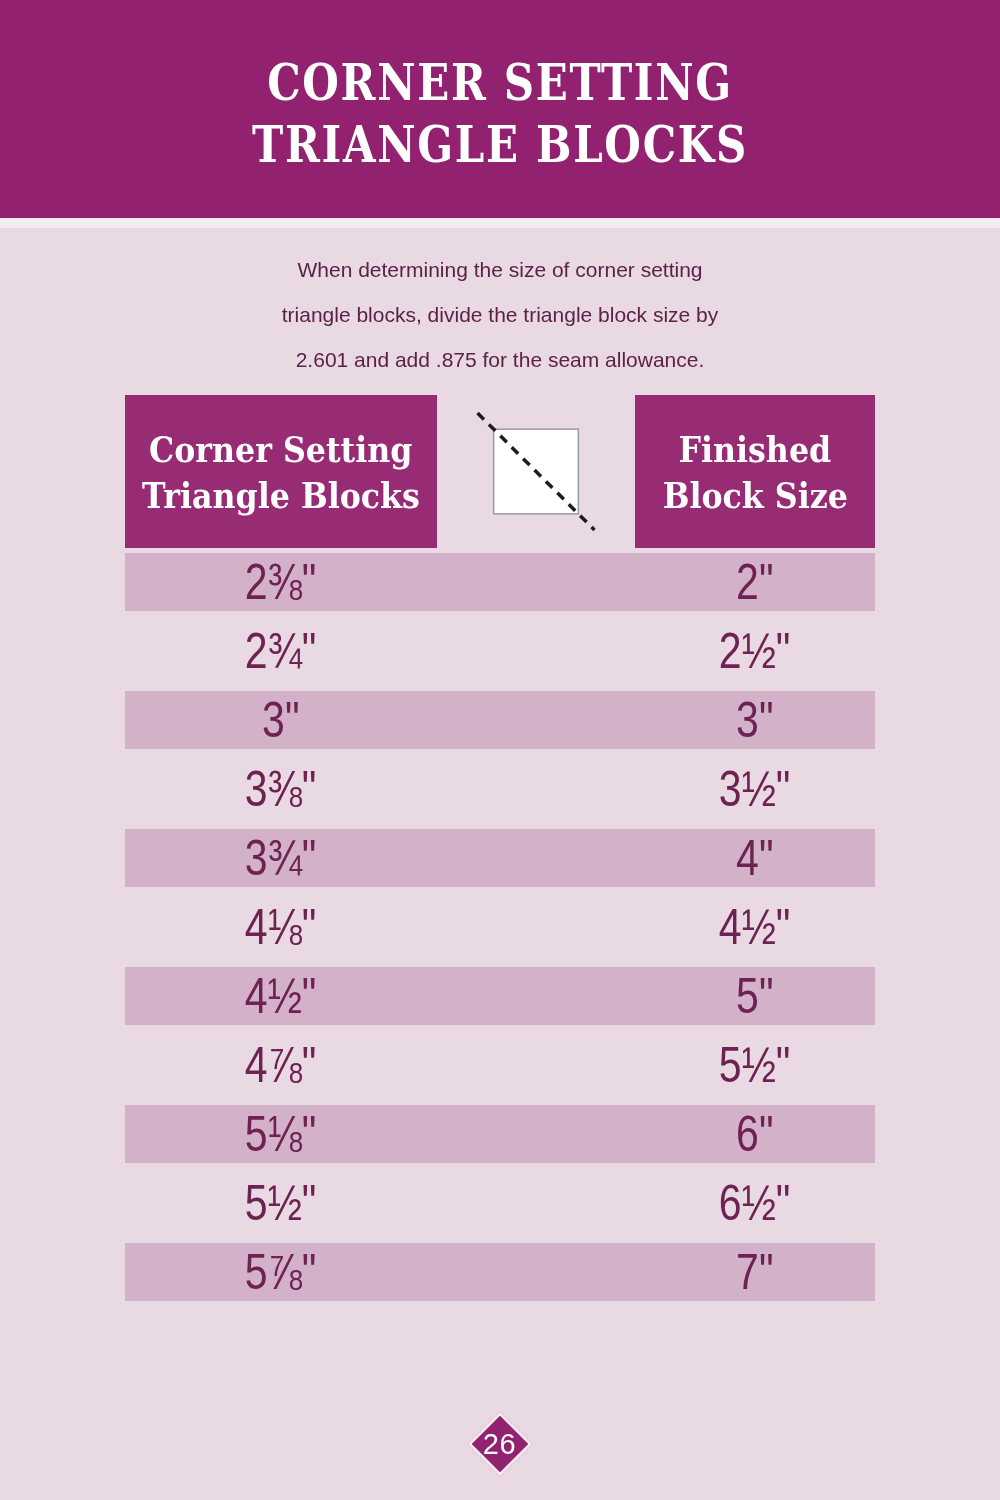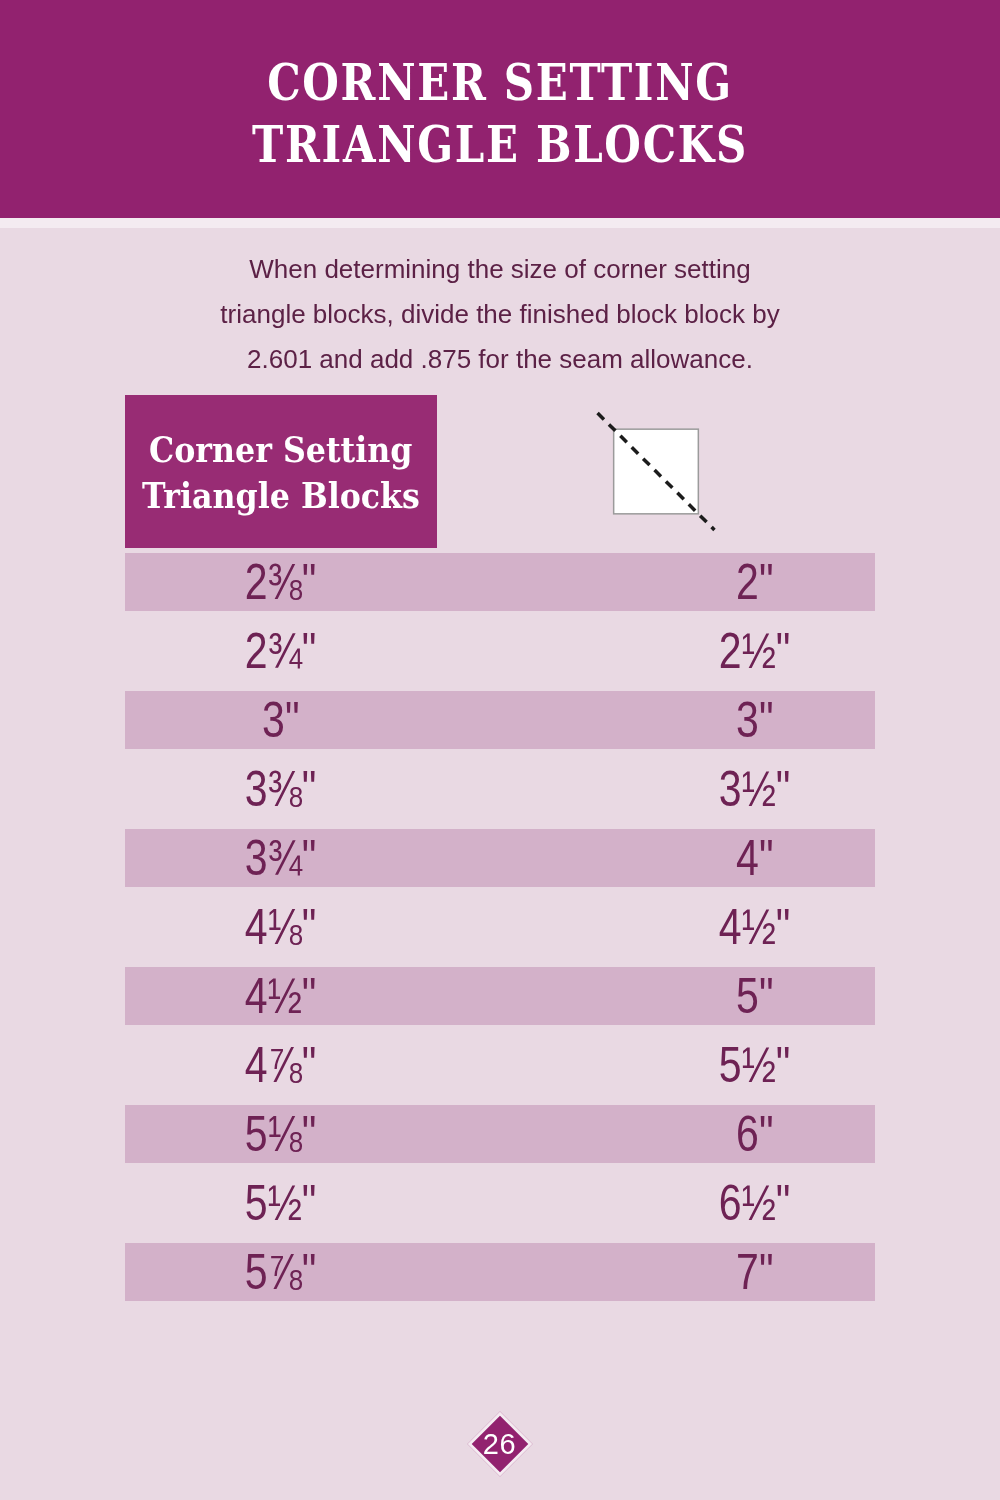--- a/index.html
+++ b/index.html
@@ -34,21 +34,21 @@
     height:10px;
     background:var(--strip_bg,#F4EBF1);
   }
   
   .intro{
     margin-top:19px;
     text-align:center;
     color:var(--intro_text,#5C2146);
   }
   .intro .intro-line{
-    font-size:26px;
+    font-size:21px;
     line-height:45px;
     white-space:nowrap;
   }
   
   .size-table{
     margin:13px auto 0 auto;
     width:750px;
   }
   .thead{
     display:flex;
@@ -137,37 +137,41 @@
 <div class="page">
 
   <header class="banner">
     <div class="title-line">CORNER SETTING</div>
     <div class="title-line">TRIANGLE BLOCKS</div>
   </header>
   <div class="banner-strip"></div>
 
   <section class="intro">
     <div class="intro-line">When determining the size of corner setting</div>
-    <div class="intro-line">triangle blocks, divide the finished block block by</div>
+    <div class="intro-line">triangle blocks, divide the triangle block size by</div>
     <div class="intro-line">2.601 and add .875 for the seam allowance.</div>
   </section>
 
   <section class="size-table">
 
     <div class="thead">
       <div class="th th-left">
         <div class="th-line">Corner Setting</div>
         <div class="th-line">Triangle Blocks</div>
       </div>
       <div class="th-gap">
         <svg width="122" height="126" viewBox="0 0 120 125">
           <rect x="18" y="20" width="84" height="84" fill="#ffffff" stroke="#9b9b9b" stroke-width="1.5"></rect>
           <line x1="2" y1="4" x2="118" y2="120" stroke="#1c1c1c" stroke-width="3.5" stroke-dasharray="9 7"></line>
         </svg>
       </div>
+      <div class="th th-right">
+        <div class="th-line">Finished</div>
+        <div class="th-line">Block Size</div>
+      </div>
     </div>
 
     <div class="tbody">
       <div class="trow">
         <div class="cell cell-left">
             <span>2⅜"</span>
           </div>
         <div class="cell-spacer"></div>
         <div class="cell cell-right">
             <span>2"</span>

